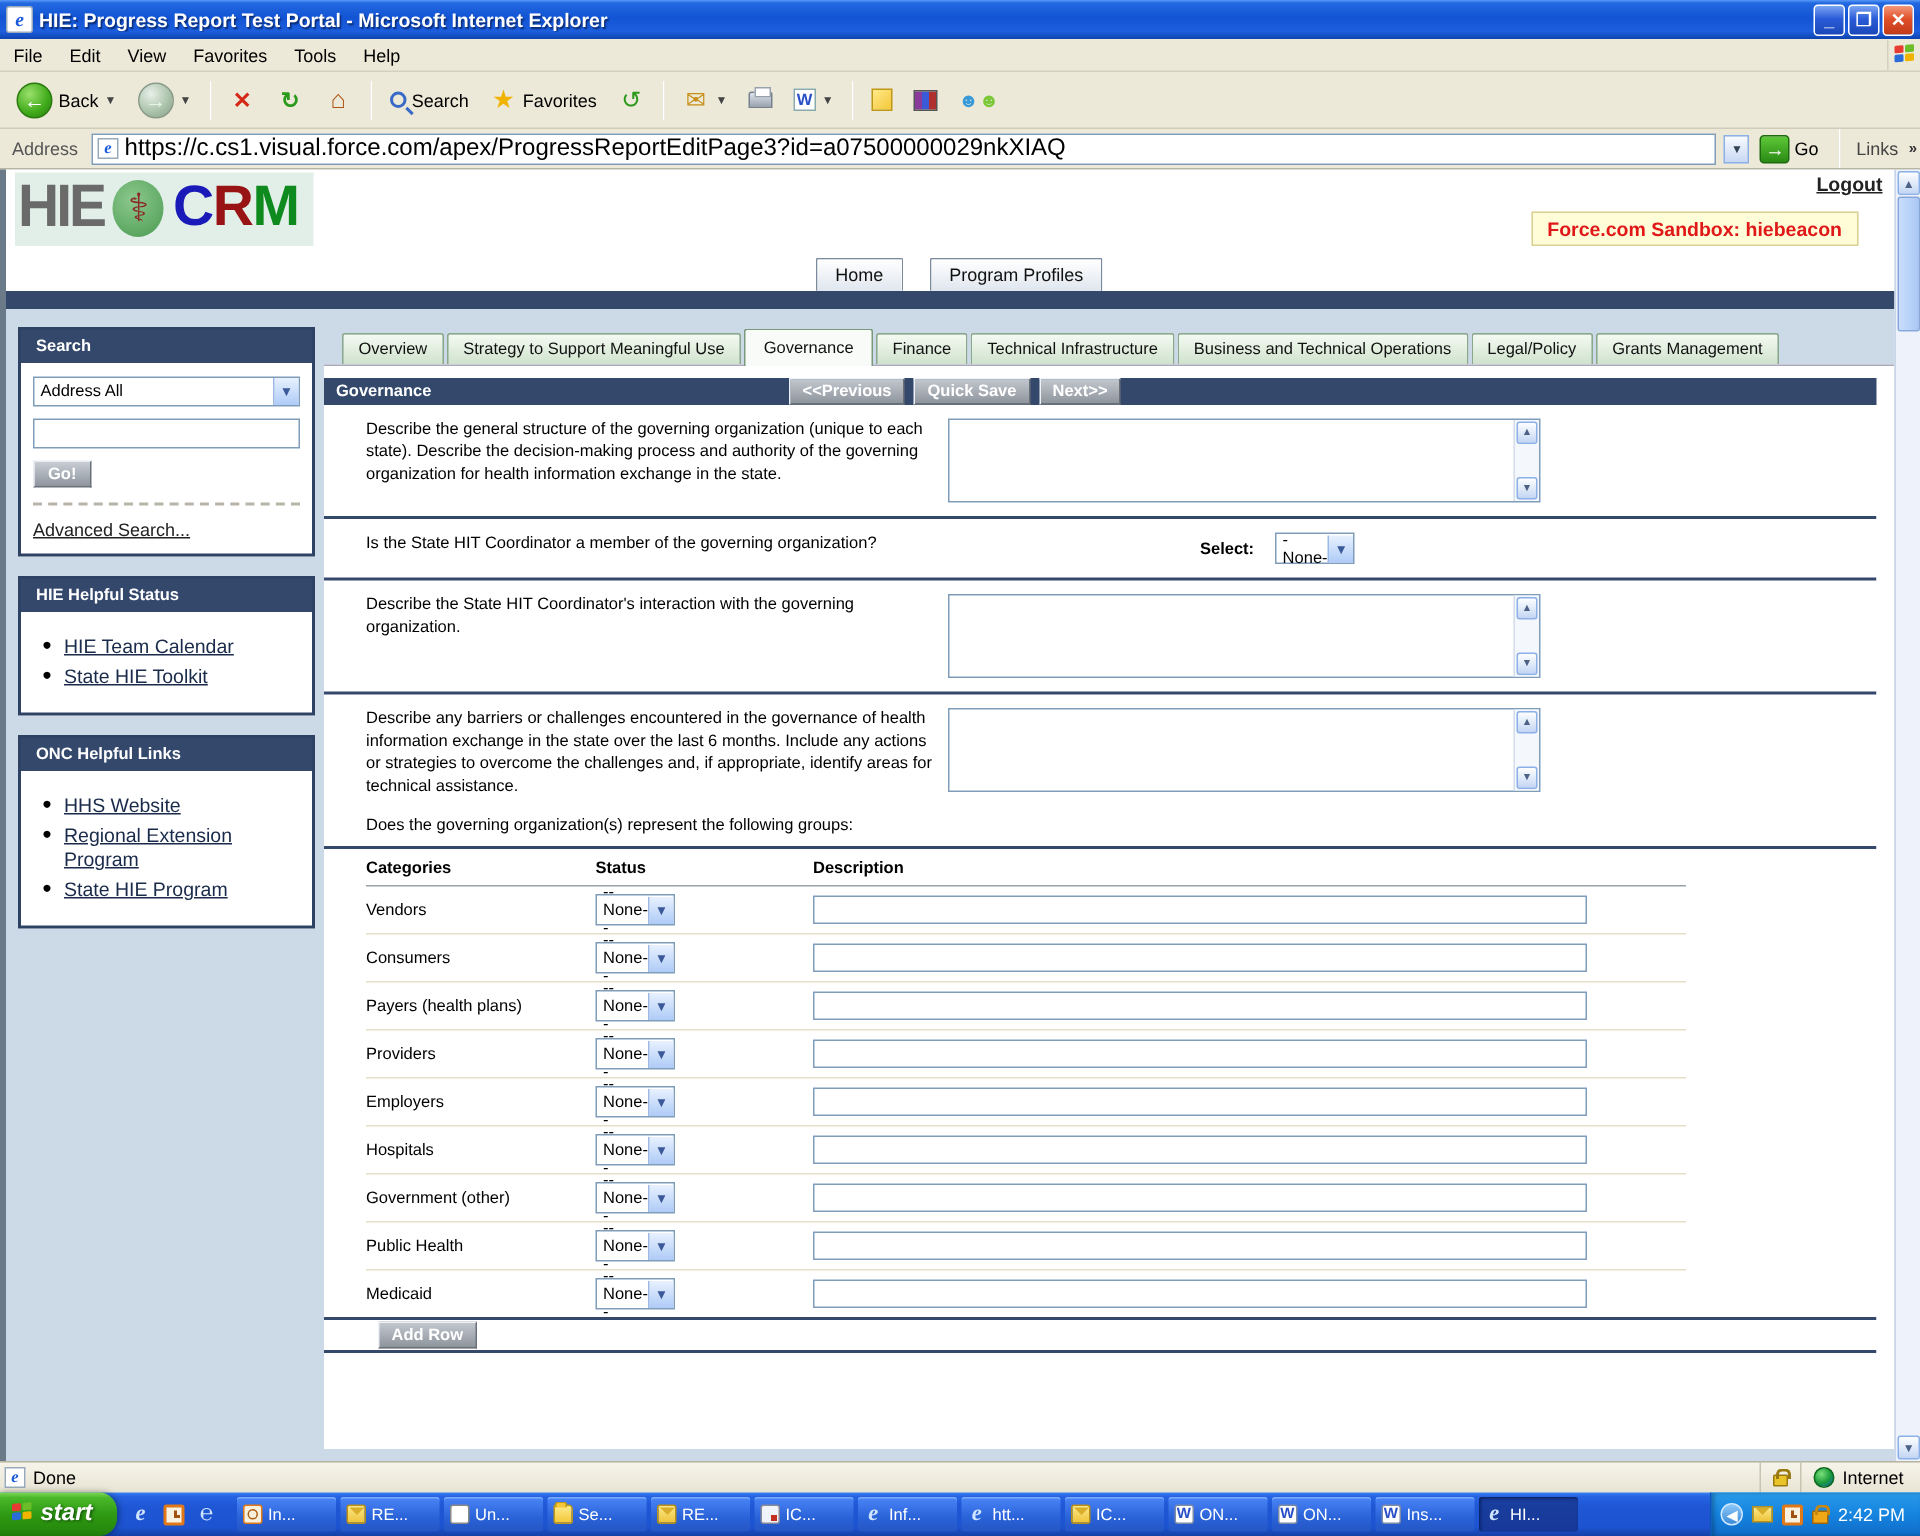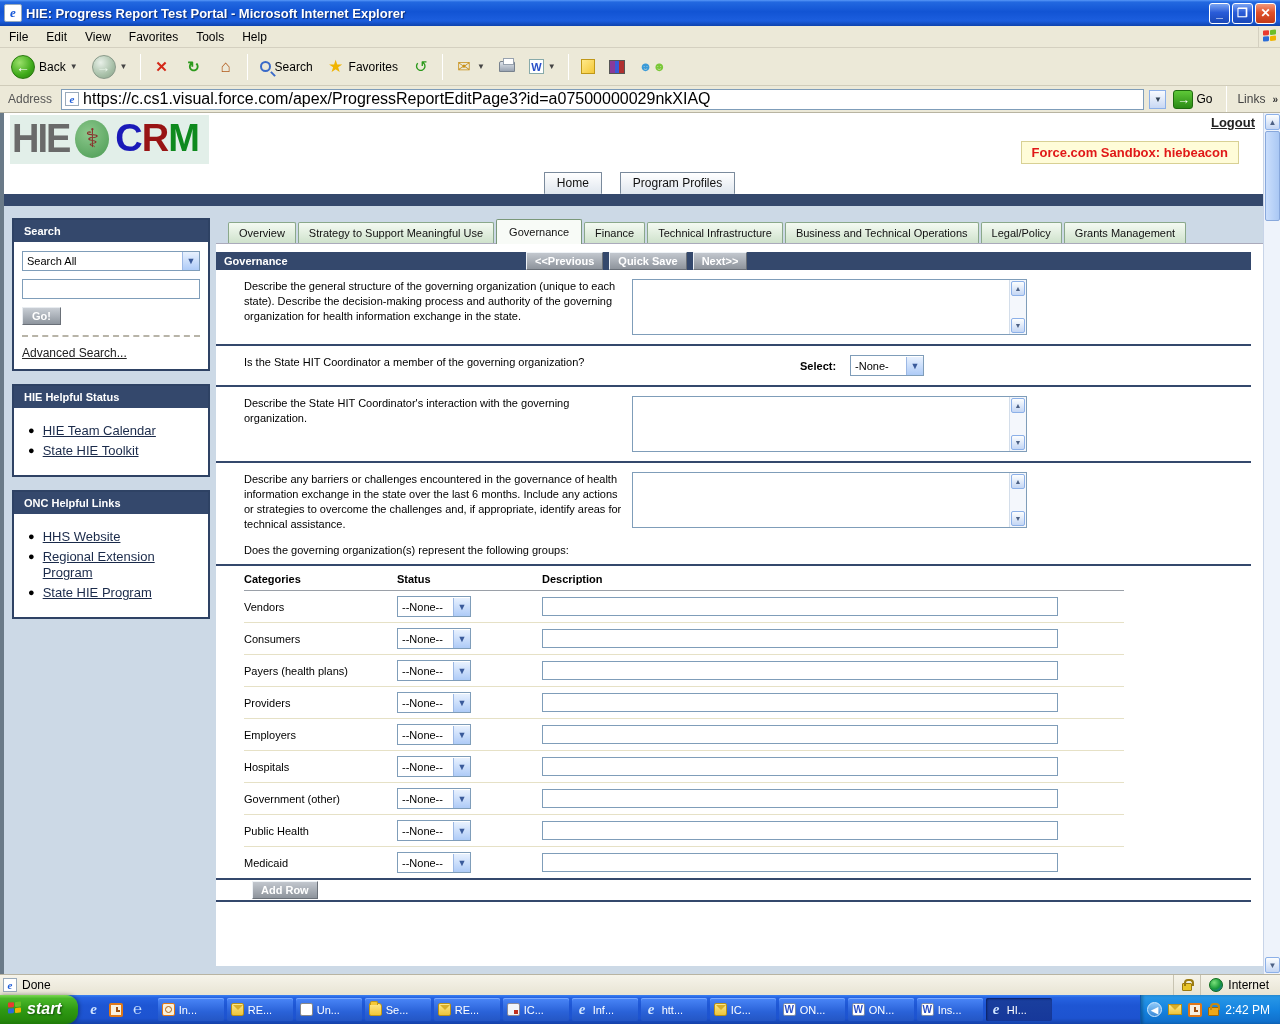--- a/index.html
+++ b/index.html
@@ -112,21 +112,21 @@
   .qrow { display:flex; padding:9px 14px 9px 28px; }
   .qrow.sep { border-bottom:2px solid #34486c; }
   .q-label { width:388px; flex:0 0 auto; line-height:1.35; padding-right:10px; color:#000; }
   .q-field { display:flex; }
   .fake-ta { width:395px; height:56px; border:1px solid #7f9db9; background:#fff; display:flex; }
   .ta-body { flex:1; }
   .ta-scroll { width:17px; border-left:1px solid #d4deea; display:flex; flex-direction:column; justify-content:space-between; background:#f4f7fc; }
   .ta-btn { height:15px; background:linear-gradient(#fdfefe,#c4d6f4); border:1px solid #8cb0e8; border-radius:2px; color:#4d6185; font-size:7px; display:flex; align-items:center; justify-content:center; margin:1px; }
   .sel-row-field { display:flex; align-items:center; gap:14px; margin-left:168px; }
   .sel-lbl { font-weight:bold; font-size:11px; }
-  .mini-select { width:74px; height:21px; border:1px solid #7f9db9; background:#fff; display:flex; align-items:center; font-size:11px; padding-left:4px; }
+  .mini-select { width:53px; height:21px; border:1px solid #7f9db9; background:#fff; display:flex; align-items:center; font-size:11px; padding-left:4px; }
   .mini-select .sel-txt { flex:1; }
   .groups-intro { padding:4px 14px 8px 28px; border-bottom:2px solid #34486c; }
   .gtable { padding:0 0 0 28px; }
   .gt-head { display:flex; font-weight:bold; font-size:11px; padding:7px 0 5px 0; border-bottom:1px solid #9aa0a8; width:880px; }
   .gt-c1 { width:153px; } .gt-c2 { width:145px; } .gt-c3 { flex:1; }
   .gt-row { display:flex; align-items:center; height:32px; border-bottom:1px solid #e6e1c6; width:880px; }
   .gt-row .cat { width:153px; font-size:11px; }
   .gt-row .sel-cell { width:145px; }
   .gt-row .desc-input { width:516px; height:19px; border:1px solid #7f9db9; }
   .addrow-band { border-top:2px solid #34486c; border-bottom:2px solid #34486c; padding:4px 0 4px 36px; margin-top:-1px; }
@@ -290,21 +290,21 @@
       </div>
       <div class="navbar-strip"></div>
 
       <div class="body">
 
         <div class="sidebar">
           <div class="sbox">
             <div class="sbox-head">Search</div>
             <div class="sbox-body">
               <div class="xp-select">
-                <span class="sel-txt">Search All</span>
+                <span class="sel-txt">Address All</span>
                 <span class="sel-arrow">▼</span>
               </div>
               <input class="txt-input" value="" style="">
               <div><span class="go-small">Go!</span></div>
               <div class="dash-sep"></div>
               <a class="adv-link">Advanced Search...</a>
             </div>
           </div>
           <div class="sbox">
             <div class="sbox-head">HIE Helpful Status</div>

